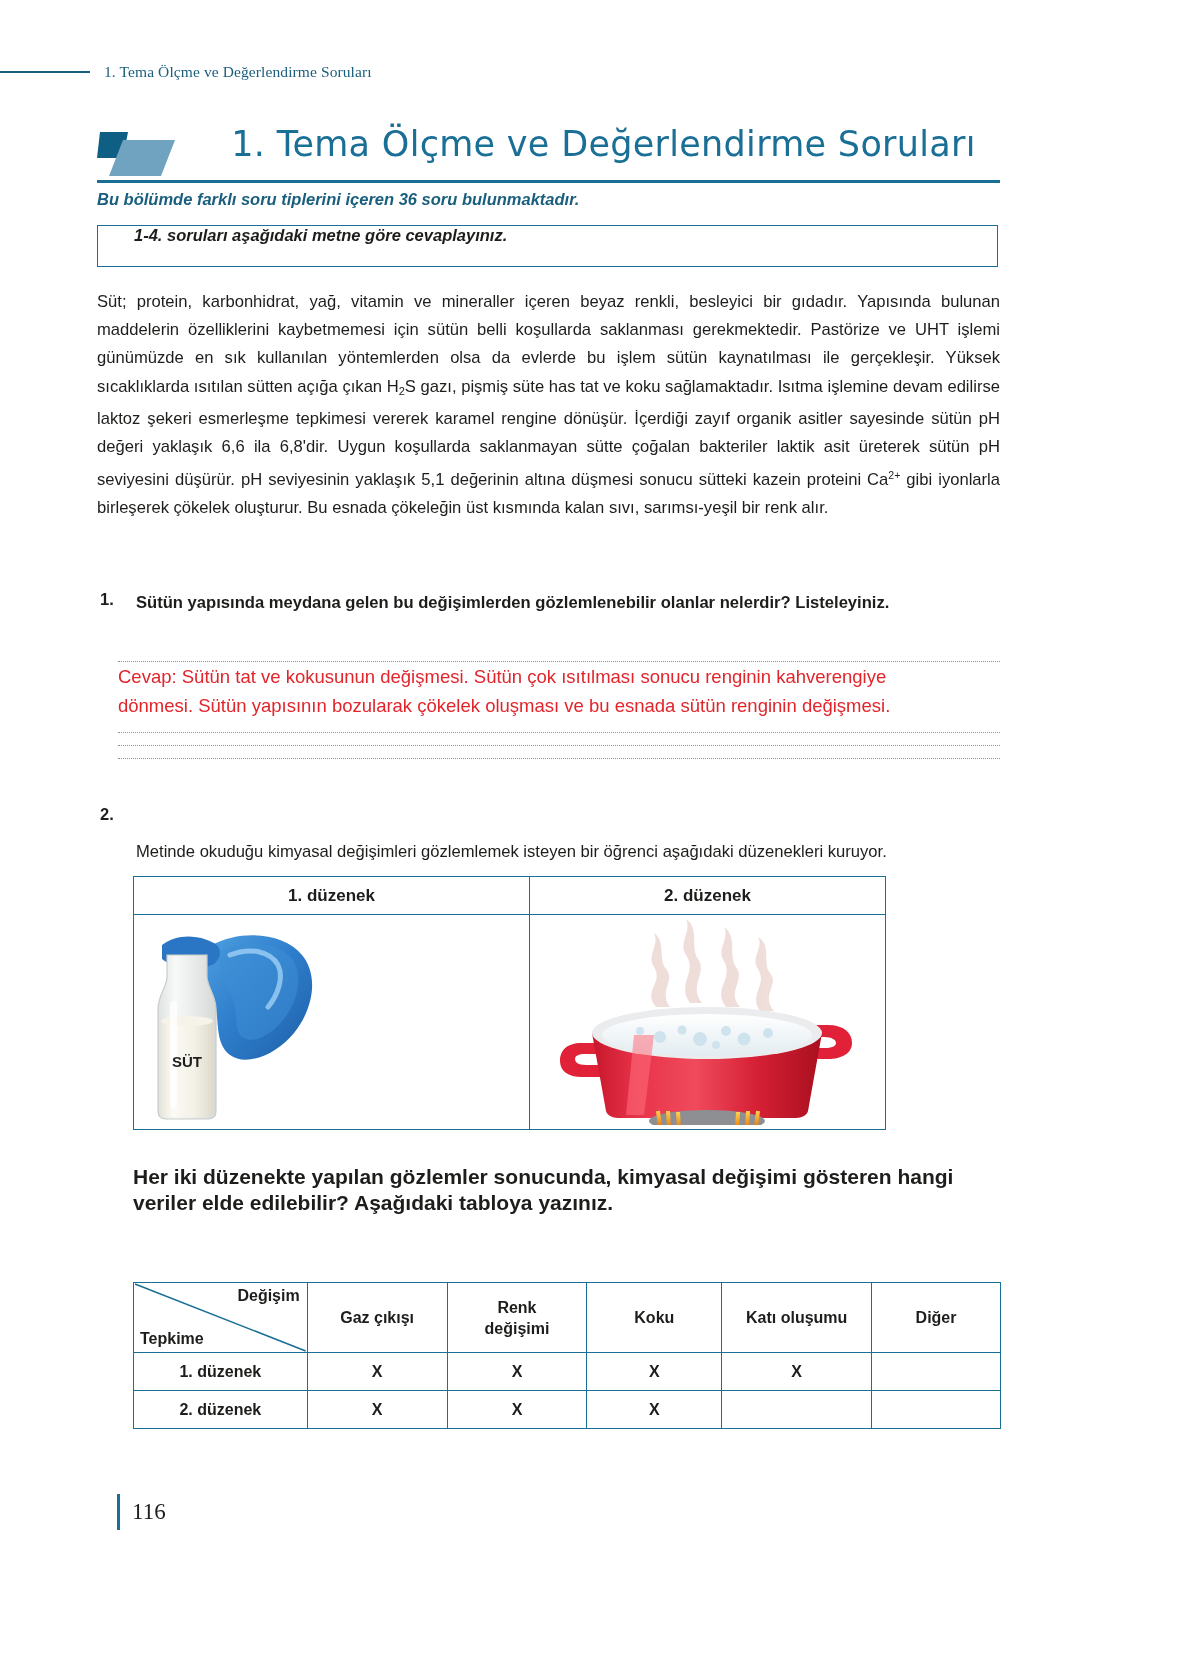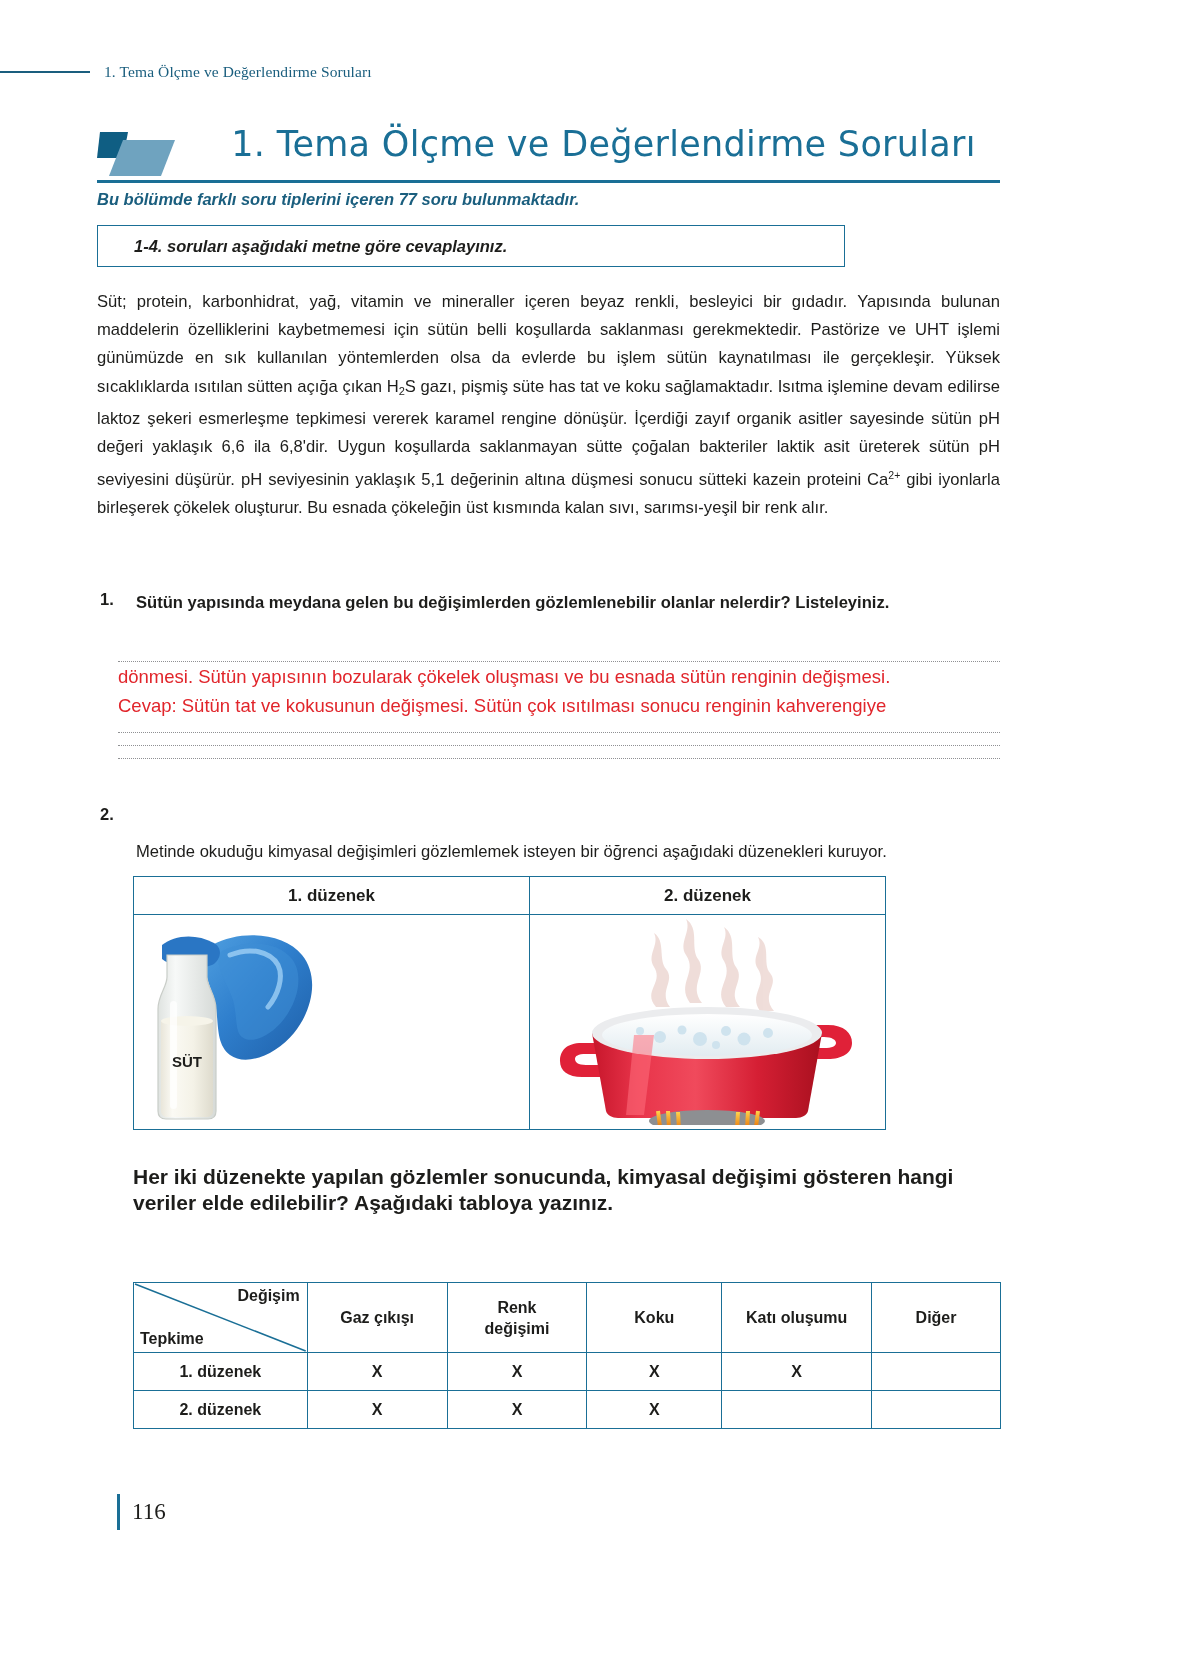--- a/index.html
+++ b/index.html
@@ -42,23 +42,23 @@
     position:absolute;left:97px;top:180px;width:903px;height:2.5px;background:#1a6f96;
   }
 
   .subtitle{
     position:absolute;left:97px;top:190px;width:903px;
     font-size:16.5px;font-weight:bold;font-style:italic;color:#1a5e7e;
   }
 
   
   .instr-box{
-    position:absolute;left:97px;top:225px;width:748px;height:42px;
+    position:absolute;left:97px;top:225px;width:901px;height:42px;
     border:1.4px solid #1a6f96;box-sizing:border-box;
-    display:flex;align-items:center;
+    display:flex;align-items:flex-start;
   }
   .instr-box span{
     font-size:16.5px;font-weight:bold;font-style:italic;color:#1d1d1b;
     padding-left:36px;
   }
 
   
   .passage{
     position:absolute;left:97px;top:288px;width:903px;
     font-size:16.6px;line-height:28.2px;text-align:justify;
@@ -153,41 +153,41 @@
 
   <div class="title-wrap">
     <svg class="flagmark" viewBox="0 0 90 46">
       <polygon points="3,2 31,2 26,28 0,28" fill="#0f5e83"></polygon>
       <polygon points="26,10 78,10 64,46 12,46" fill="#6fa3bf"></polygon>
     </svg>
     <div class="title-text">1. Tema Ölçme ve Değerlendirme Soruları</div>
   </div>
   <div class="title-rule"></div>
 
-  <div class="subtitle">Bu bölümde farklı soru tiplerini içeren 77 soru bulunmaktadır.</div>
+  <div class="subtitle">Bu bölümde farklı soru tiplerini içeren 36 soru bulunmaktadır.</div>
 
   <div class="instr-box">
     <span>1-4. soruları aşağıdaki metne göre cevaplayınız.</span>
   </div>
 
   <div class="passage">
     <span>Süt; protein, karbonhidrat, yağ, vitamin ve mineraller içeren beyaz renkli, besleyici bir gıdadır. Yapısında bulunan maddelerin özelliklerini kaybetmemesi için sütün belli koşullarda saklanması gerekmektedir. Pastörize ve UHT işlemi günümüzde en sık kullanılan yöntemlerden olsa da evlerde bu işlem sütün kaynatılması ile gerçekleşir. Yüksek sıcaklıklarda ısıtılan sütten açığa çıkan H</span><sub>2</sub><span>S gazı, pişmiş süte has tat ve koku sağlamaktadır. Isıtma işlemine devam edilirse laktoz şekeri esmerleşme tepkimesi vererek karamel rengine dönüşür. İçerdiği zayıf organik asitler sayesinde sütün pH değeri yaklaşık 6,6 ila 6,8'dir. Uygun koşullarda saklanmayan sütte çoğalan bakteriler laktik asit üreterek sütün pH seviyesini düşürür. pH seviyesinin yaklaşık 5,1 değerinin altına düşmesi sonucu sütteki kazein proteini Ca</span><sup>2+</sup><span> gibi iyonlarla birleşerek çökelek oluşturur. Bu esnada çökeleğin üst kısmında kalan sıvı, sarımsı-yeşil bir renk alır.</span>
   </div>
 
   <div class="q" id="q1">
     <div class="num">1.</div>
     <div class="body">
       <div class="q-bold">Sütün yapısında meydana gelen bu değişimlerden gözlemlenebilir olanlar nelerdir? Listeleyiniz.</div>
     </div>
   </div>
 
   <div class="answer-area">
     <div class="dotline first"></div>
+    <div class="ans-text">Cevap: Sütün tat ve kokusunun değişmesi. Sütün çok ısıtılması sonucu renginin kahverengiye</div>
     <div class="ans-text">dönmesi. Sütün yapısının bozularak çökelek oluşması ve bu esnada sütün renginin değişmesi.</div>
-    <div class="ans-text">Cevap: Sütün tat ve kokusunun değişmesi. Sütün çok ısıtılması sonucu renginin kahverengiye</div>
     <div class="dotline"></div>
     <div class="dotline"></div>
     <div class="dotline"></div>
   </div>
 
   <div class="q" id="q2">
     <div class="num">2.</div>
     <div class="body">
       <div class="q-reg">Metinde okuduğu kimyasal değişimleri gözlemlemek isteyen bir öğrenci aşağıdaki düzenekleri kuruyor.</div>
     </div>

